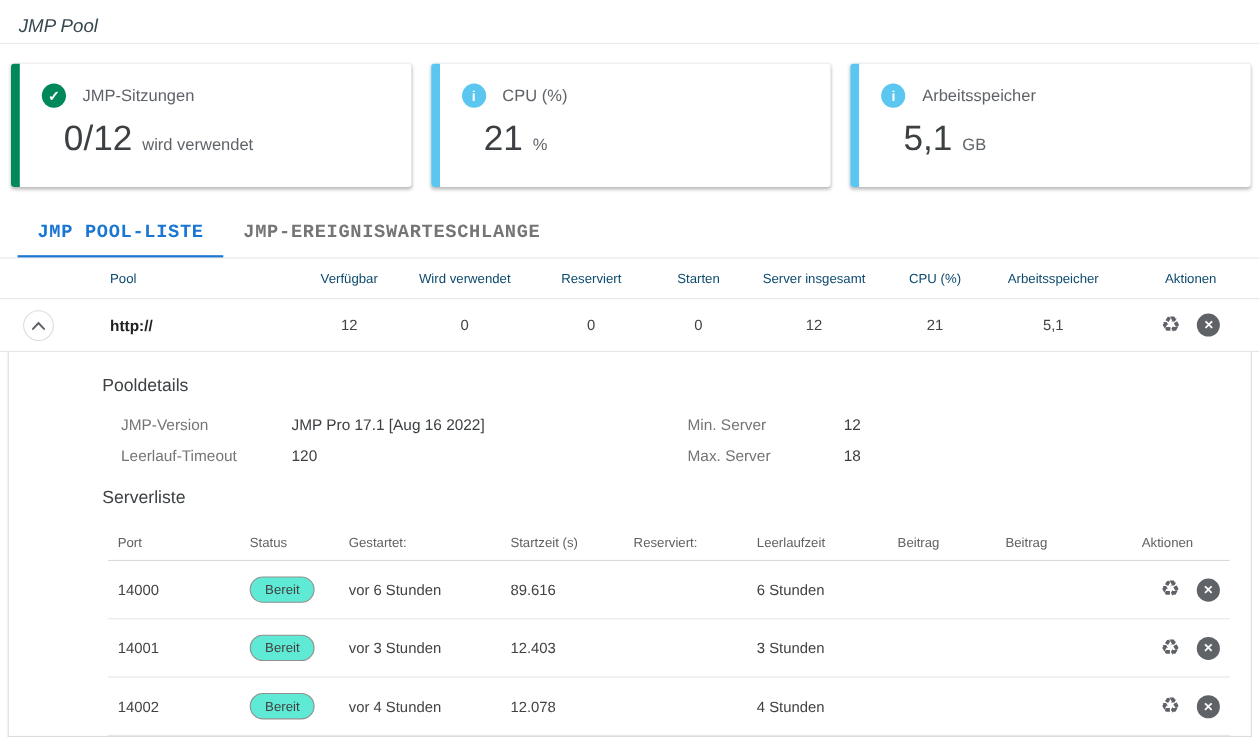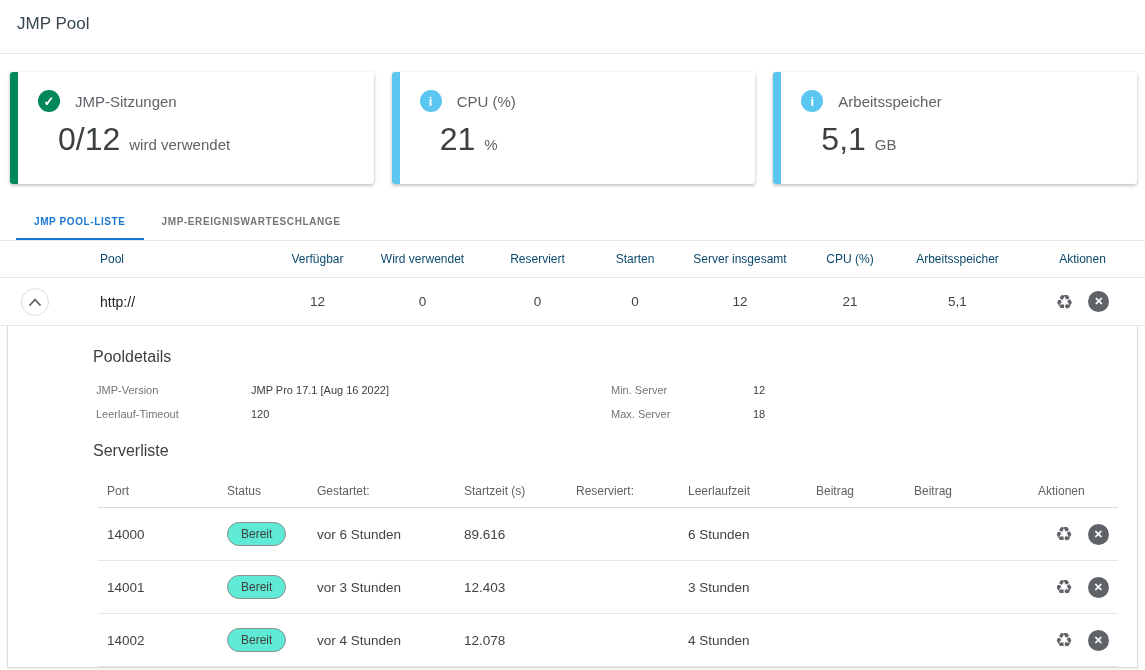--- a/index.html
+++ b/index.html
@@ -1,66 +1,66 @@
 <!DOCTYPE html>
 <html><head>
 <meta charset="utf-8">
 <style>
   * { margin:0; padding:0; box-sizing:border-box; }
   html,body { width:1145px; height:670px; overflow:hidden; background:#fff;
     font-family:"Liberation Sans", sans-serif; color:#424242; }
 
   
-  .page-header { padding:14px 17px 19px; border-bottom:1px solid #e8e8e8; }
+  .page-header { padding:14px 17px 5px; border-bottom:1px solid #e8e8e8;font-style:italic; }
   .page-title { font-size:17px; color:#37474f; font-weight:400; }
 
   
   .cards { display:flex; gap:18px; padding:18px 8px 16px 10px; }
   .card { flex:1; position:relative; background:#fff; border-radius:3px; height:112px;
     box-shadow:0 1px 3px rgba(0,0,0,.18), 0 2px 4px rgba(0,0,0,.12);
     padding:18px 16px 16px 28px; }
   .card-accent { position:absolute; left:0; top:0; bottom:0; width:8px;
     border-radius:3px 0 0 3px; }
   .card-top { display:flex; align-items:center; gap:15px; }
   .icon-circle { width:22px; height:22px; border-radius:50%; color:#fff; flex:0 0 22px;
     display:flex; align-items:center; justify-content:center; font-size:13px; font-weight:bold; }
   .card-label { font-size:15px; color:#5f6368; }
   .card-valrow { display:flex; align-items:baseline; gap:9px; margin:9px 0 0 20px; }
   .card-value { font-size:32px; color:#3c4043; }
   .card-suffix { font-size:15px; color:#5f6368; }
 
   
   .tabs { display:flex; padding-left:16px; border-bottom:1px solid #e6e6e6; }
-  .tab { padding:16px 18px 13px; font-size:10px; font-weight:bold; letter-spacing:.6px;
-    color:#757575; cursor:pointer; }
+  .tab { padding:16px 18px 13px; font-size:17px; font-weight:bold; letter-spacing:.6px;
+    color:#757575; cursor:pointer;font-family:Liberation Mono, monospace; }
   .tab.active { color:#1976d2; border-bottom:2px solid #1976d2; padding-bottom:11px; }
 
   
   .ptable-row { display:grid; align-items:center;
     grid-template-columns:70px 200px 95px 115px 115px 80px 130px 90px 125px 1fr; }
   .ptable-head { height:37px; border-bottom:1px solid #e6e6e6; font-size:12px; color:#0c4a6e; }
   .ptable-data { height:48px; border-bottom:1px solid #e6e6e6; font-size:13.5px; color:#424242; }
   .cell-c { text-align:center; }
   .cell-l { text-align:left; padding-left:30px; }
-  .pool-name { font-weight:normal; color:#212121; font-size:14px; }
+  .pool-name { font-weight:bold; color:#212121; font-size:14px; }
   .expander { width:28px; height:28px; border:1px solid #dcdcdc; border-radius:50%;
     background:#fff; display:flex; align-items:center; justify-content:center;
     margin:0 auto; cursor:pointer; }
   .actions { display:flex; align-items:center; justify-content:center; gap:15px; }
   .recycle-btn { color:#5f6368; font-size:20px; line-height:1; cursor:pointer; }
   .close-btn { width:21px; height:21px; border-radius:50%; background:#5f6368; color:#fff;
     font-size:11px; font-weight:bold; display:flex; align-items:center; justify-content:center;
     cursor:pointer; }
 
   
   .panel { margin:0 7px; border:1px solid #dcdcdc; border-top:none; padding:22px 34px 0 78px;
     min-height:340px; box-shadow:0 1px 2px rgba(0,0,0,.08); }
   .panel-heading { font-size:16px; color:#3c4043; font-weight:400; margin-left:7px; }
   .details-grid { display:grid; grid-template-columns:155px 360px 142px 1fr;
-    row-gap:12px; margin:18px 0 22px 10px; font-size:11px; }
+    row-gap:12px; margin:18px 0 22px 24px; font-size:14px; }
   .detail-label { color:#757575; }
   .detail-value { color:#3c4043; }
 
   
   .stable { margin:14px 0 0 12px; width:1020px; }
   .stable-row { display:grid; align-items:center;
     grid-template-columns:120px 90px 147px 112px 112px 128px 98px 124px 1fr; }
   .stable-head { height:34px; font-size:12px; color:#616161; border-bottom:1px solid #dadada; }
   .stable-data { height:53px; font-size:13.5px; color:#424242; border-bottom:1px solid #e6e6e6; }
   .scell { padding-left:9px; text-align:left; }

